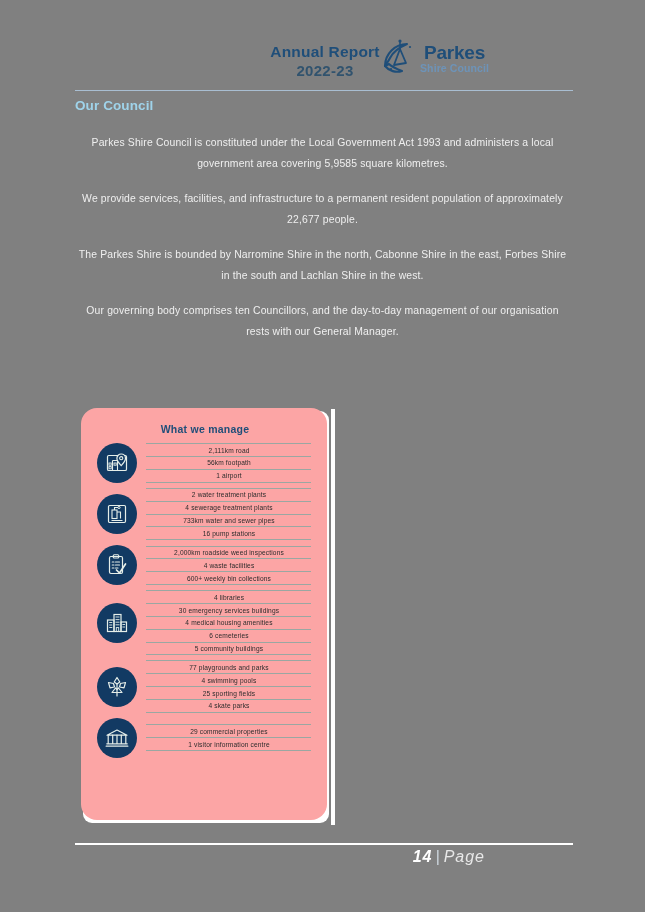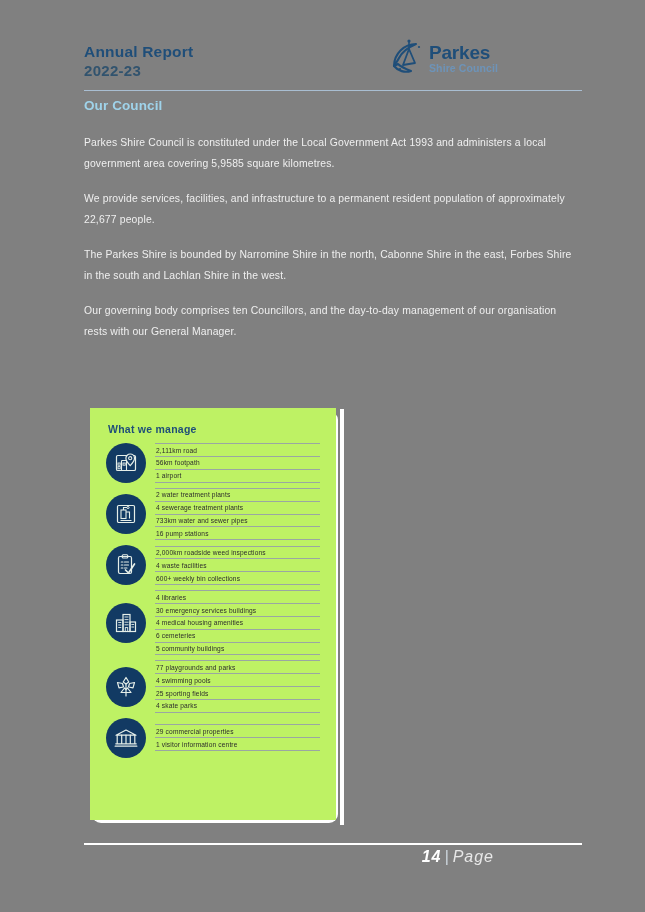--- a/index.html
+++ b/index.html
@@ -13,24 +13,25 @@
     height: 912px;
     position: relative;
     overflow: hidden;
     font-family: "Liberation Sans", sans-serif;
     -webkit-font-smoothing: antialiased;
   }
 
   
   .page {
     position: absolute;
-    left: 9px; top: 0;
+    left: 0; top: 0;
     width: 557px;
     height: 912px;
     background: #808080;
+    text-align: center;
   }
 
   
   .header {
     position: absolute;
     left: 75px;
     top: 44px;
     width: 500px;
     height: 50px;
   }
@@ -131,22 +132,22 @@
     border-radius: 9px;
   }
 
   
   .manage-card {
     position: absolute;
     left: 81px;
     top: 408px;
     width: 246px;
     height: 412px;
-    background: #bef264;
-    border-radius: 0;
+    background: #fca5a5;
+    border-radius: 16px;
     box-sizing: border-box;
     padding: 13px 16px 10px 16px;
   }
   .manage-title {
     font-size: 10.5px;
     font-weight: bold;
     color: #1f4e79;
     letter-spacing: .25px;
     margin: 2px 0 8px 2px;
   }

